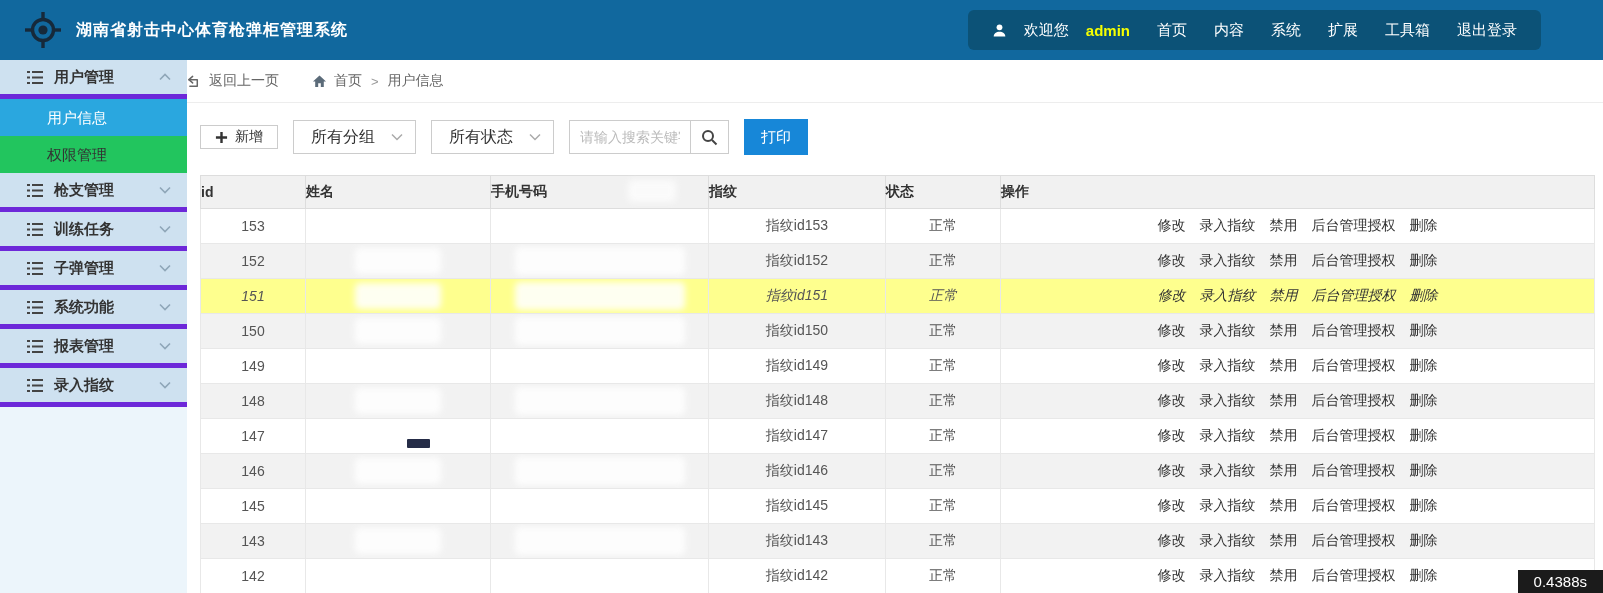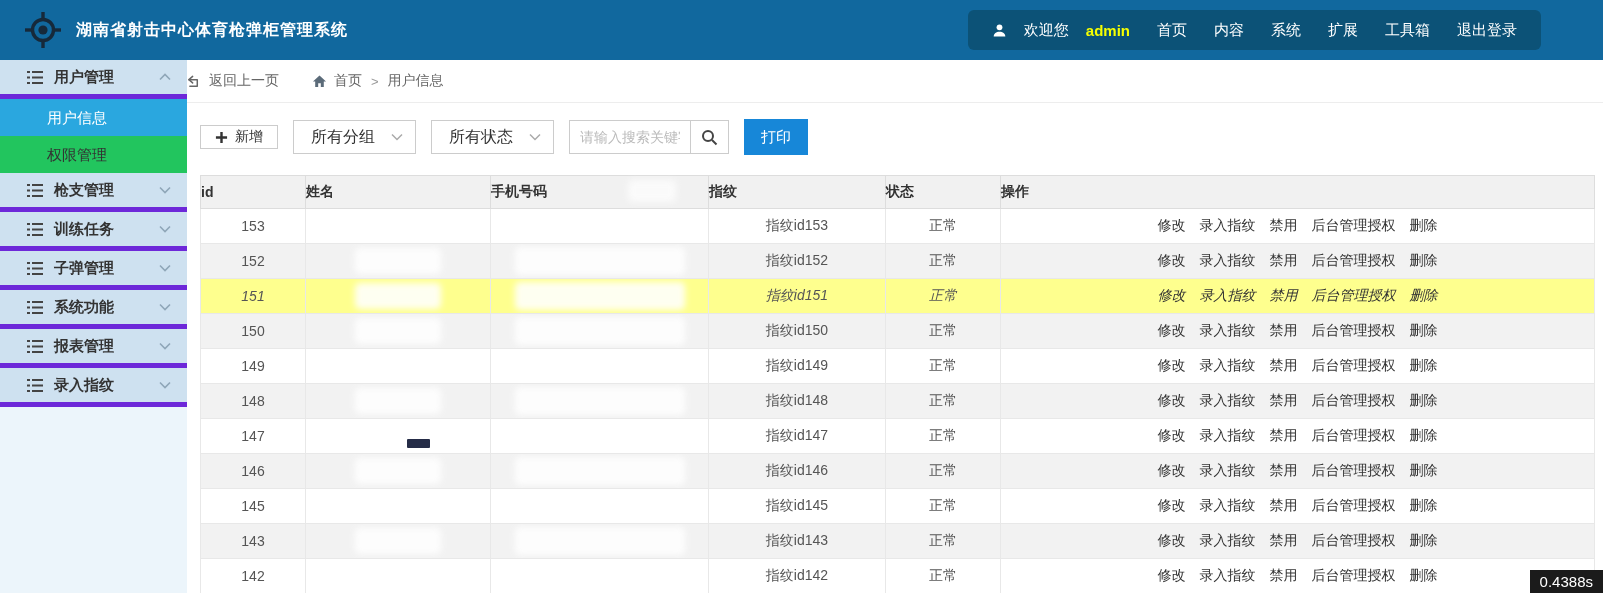--- a/index.html
+++ b/index.html
@@ -55,21 +55,21 @@
   .ops span { cursor:pointer; white-space:nowrap; }
 
   
   .smudge { position:absolute; left:50%; top:50%; transform:translate(-50%,-50%); background:#fff; opacity:.88; filter:blur(3px); border-radius:5px; pointer-events:none; }
   .smudge.name { width:86px; height:26px; }
   .smudge.phone { width:170px; height:28px; }
   .smudge.header-phone { left:auto; right:32px; top:4px; transform:none; width:48px; height:22px; opacity:.7; }
   .mark { position:absolute; left:55%; top:58%; width:23px; height:9px; background:#252c47; border-radius:1px; pointer-events:none; }
 
   
-  .load-badge { position:absolute; right:0; bottom:0; background:#1b1b1b; color:#fff; font-size:15px; padding:3px 10px; }
+  .load-badge { position:absolute; right:0; bottom:0; background:#1b1b1b; color:#fff; font-size:15px; padding:3px 16px; }
 
   .icon-stroke { stroke:#666; fill:none; stroke-width:1.6; stroke-linecap:round; stroke-linejoin:round; }
 </style>
 </head>
 <body>
 
 <div class="app-header">
   <svg class="logo" viewBox="0 0 38 38">
     <g stroke="#16293a" stroke-width="3.4" fill="none">
       <circle cx="19" cy="19" r="10.5"></circle>

